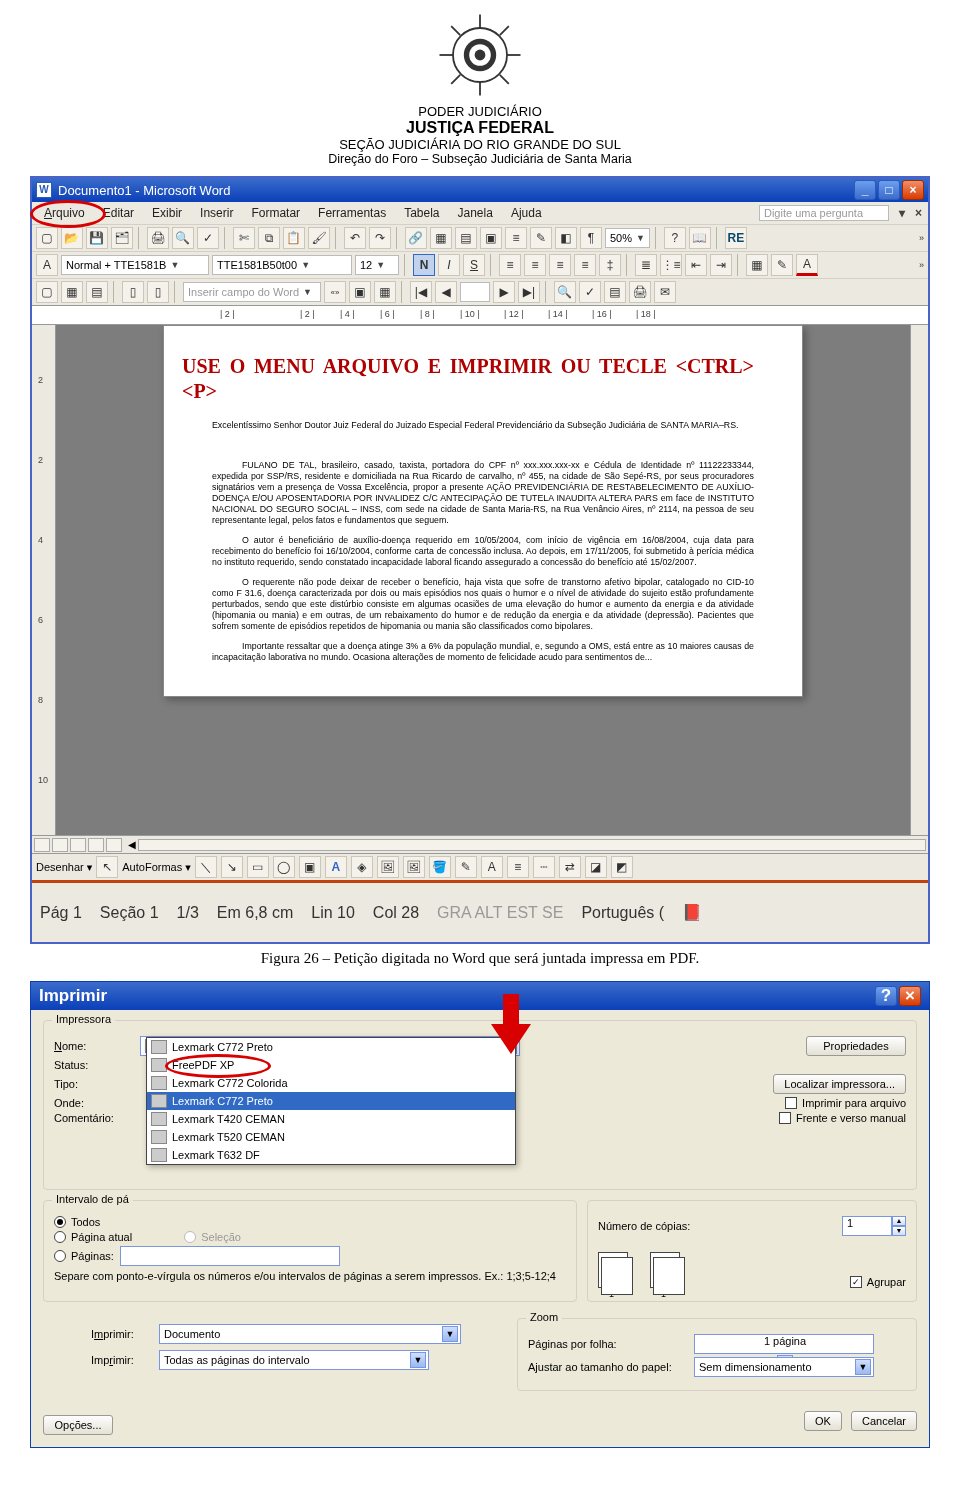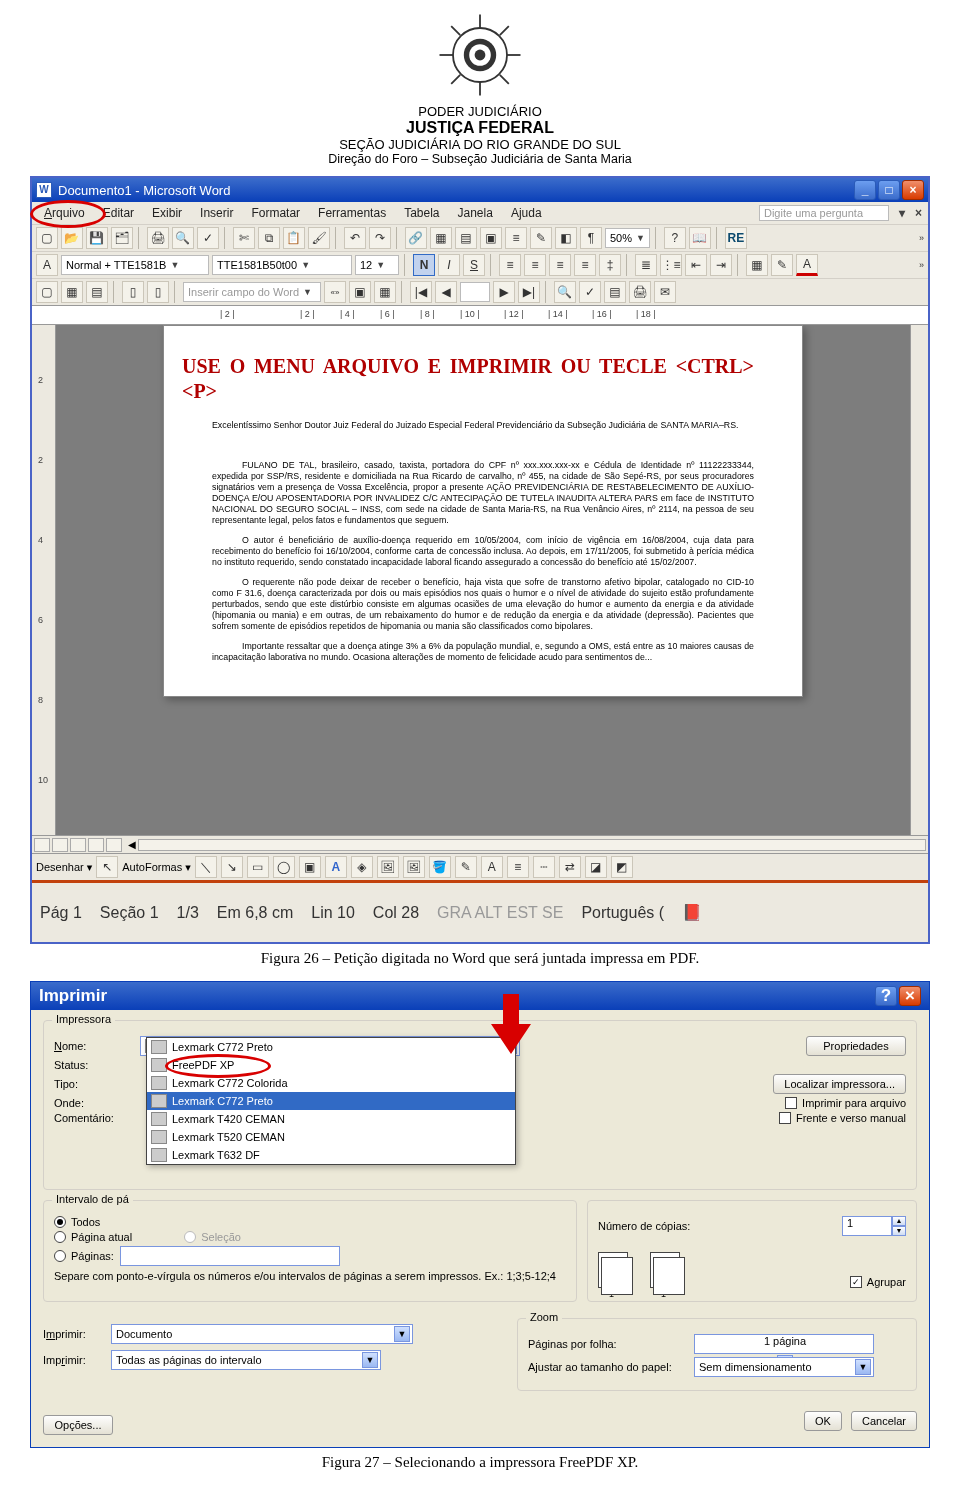--- a/index.html
+++ b/index.html
@@ -96,21 +96,21 @@
 
   .spinner { display: inline-flex; }
   .spin-btns { display: inline-flex; flex-direction: column; }
   .spin-btns .sb { width: 14px; height: 10px; border: 1px solid #7a96df; background: linear-gradient(#fff,#cfdcf2); font-size: 7px; text-align: center; line-height: 8px; }
 
   .page-icons { display: inline-flex; gap: 4px; }
   .page-icons .pg { width: 30px; height: 36px; border: 1px solid #444; background: #fff; position: relative; }
   .page-icons .pg::after { content: ""; position: absolute; right: -6px; top: 4px; width: 30px; height: 36px; border: 1px solid #444; background: #fff; }
   .page-icons .lbl { position: absolute; bottom: -12px; font-size: 9px; }
 
-  .bottom-row { display: flex; align-items: center; gap: 8px; margin-top: 6px; }
+  .bottom-row { display: flex; align-items: center; gap: 8px; margin-top: 6px; margin-left: 48px; }
   .dlg-buttons { display: flex; justify-content: space-between; padding: 4px 12px 12px; }
 
 </style>
 </head>
 <body>
 
 <div class="page">
 
   <div class="doc-header">
     <div class="seal">
@@ -547,15 +547,14 @@
     </div>
     <div class="dlg-buttons">
       <div class="winbutton small">Opções...</div>
       <div>
         <span class="winbutton small" style="margin-right:6px;">OK</span>
         <span class="winbutton small">Cancelar</span>
       </div>
     </div>
   </div>
 
-  <div class="caption">Figura 27 – Selecionando a impressora FreePDF XP.</div>
 
 </div>
 
 </body></html>

